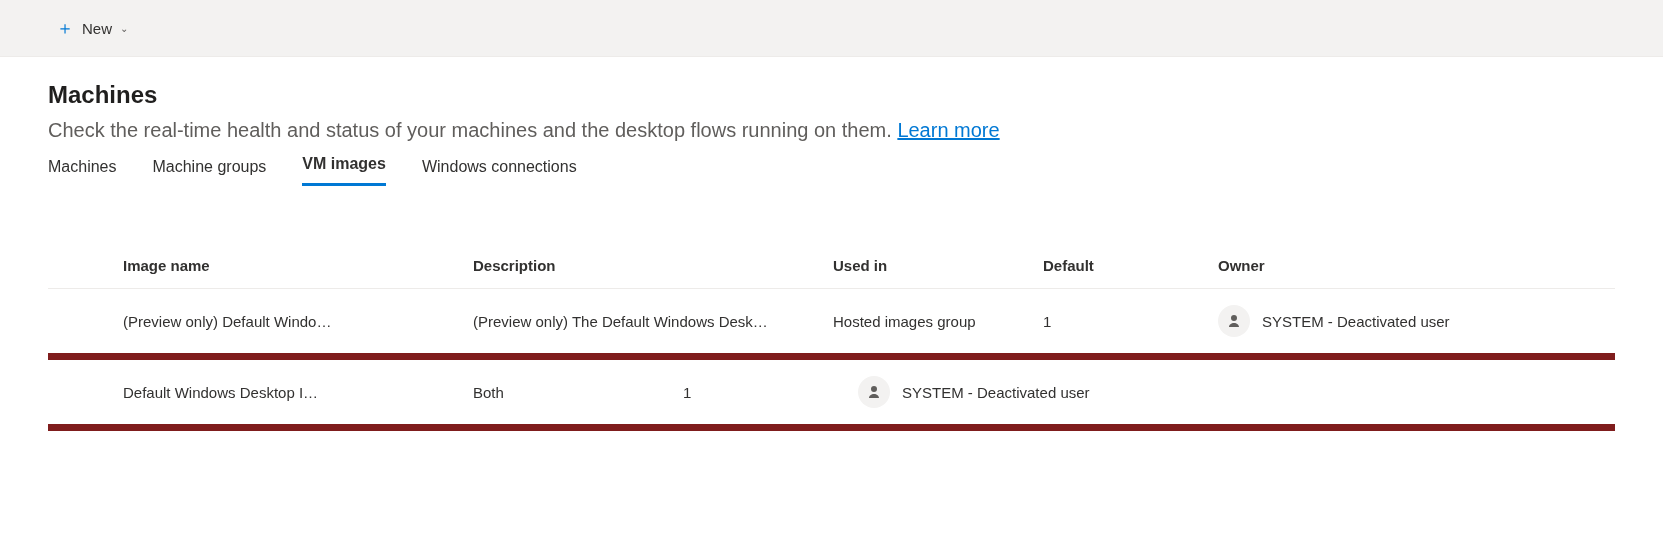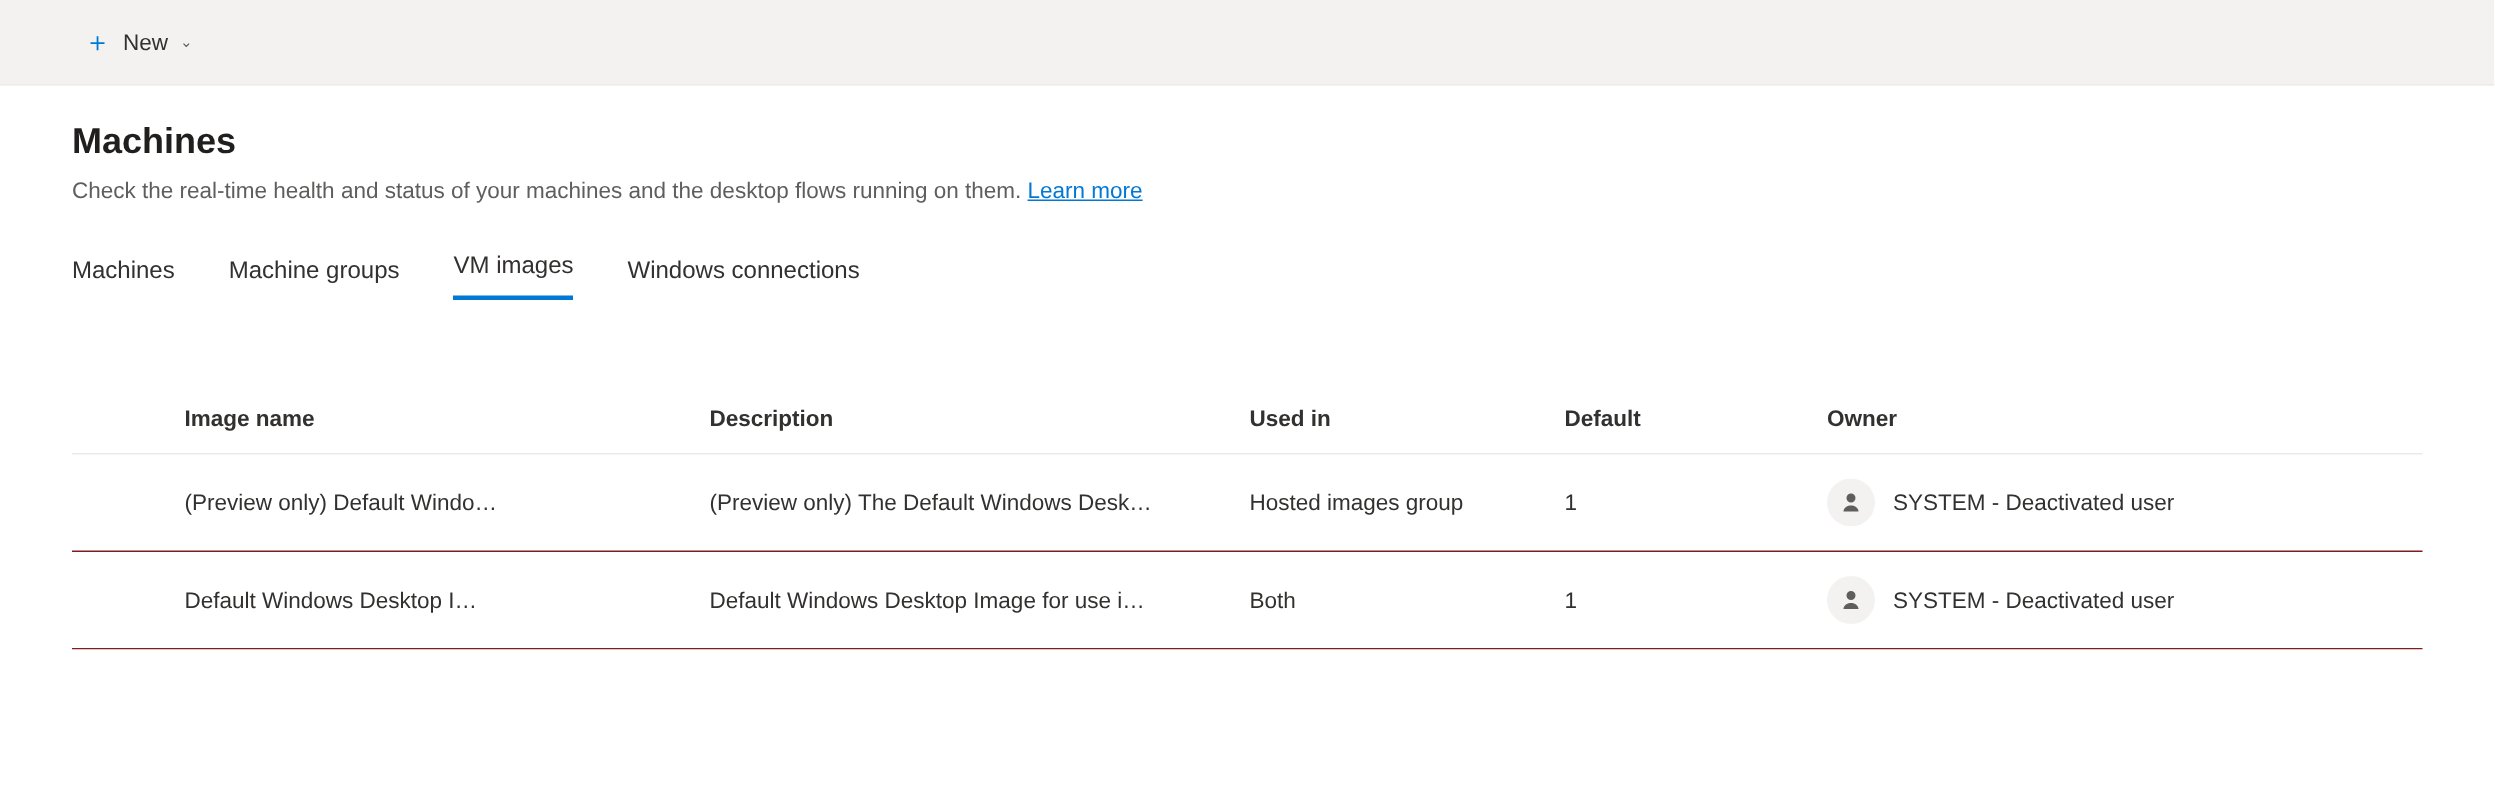--- a/index.html
+++ b/index.html
@@ -43,60 +43,60 @@
     .content {
       padding: 24px 48px 0 48px;
     }
     .page-title {
       font-size: 24px;
       font-weight: 600;
       color: #201f1e;
       margin-bottom: 10px;
     }
     .page-description {
-      font-size: 15px;
+      font-size: 20px;
       color: #605e5c;
-      margin-bottom: 32px;
+      margin-bottom: 12px;
     }
     .learn-more-link {
       color: #0078d4;
       text-decoration: underline;
       cursor: pointer;
     }
     .tabs {
       display: flex;
       gap: 36px;
       margin-bottom: 56px;
     }
     .tab {
       font-size: 16px;
       color: #323130;
       padding: 4px 0 10px 0;
       cursor: pointer;
       border-bottom: 3px solid transparent;
       position: relative;
     }
     .tab.active {
-      font-weight: 400;
+      font-weight: 700;
       border-bottom: 3px solid #0078d4;
       top: -3px;
     }
     .table {
       width: 100%;
     }
     .table-header {
       display: flex;
       padding: 12px 0 14px 0;
       border-bottom: 1px solid #edebe9;
     }
     .table-row {
       display: flex;
       align-items: center;
       padding: 16px 0;
-      border-bottom: 1px solid #7f1d1d;
+      border-bottom: 7px solid #7f1d1d;
     }
     .col-checkbox {
       width: 40px;
       flex-shrink: 0;
     }
     .col-spacer {
       width: 35px;
       flex-shrink: 0;
     }
     .col-name {
@@ -200,21 +200,20 @@
             </svg>
         </span>
         <span>SYSTEM - Deactivated user</span>
       </div>
     </div>
 
     <div class="table-row">
       <div class="col-checkbox"></div>
       <div class="col-spacer"></div>
       <div class="col-name td">Default Windows Desktop I…</div>
-      <div class="col-description td">Default Windows Desktop Image for use i…</div>
       <div class="col-usedin td">Both</div>
       <div class="col-version td">1</div>
       <div class="col-owner td">
         <span class="owner-avatar">
           <svg viewBox="0 0 16 16">
               <path d="M8 8a3 3 0 1 0 0-6 3 3 0 0 0 0 6zm-5 6c0-2.2 2.2-4 5-4s5 1.8 5 4v0H3z"></path>
             </svg>
         </span>
         <span>SYSTEM - Deactivated user</span>
       </div>

